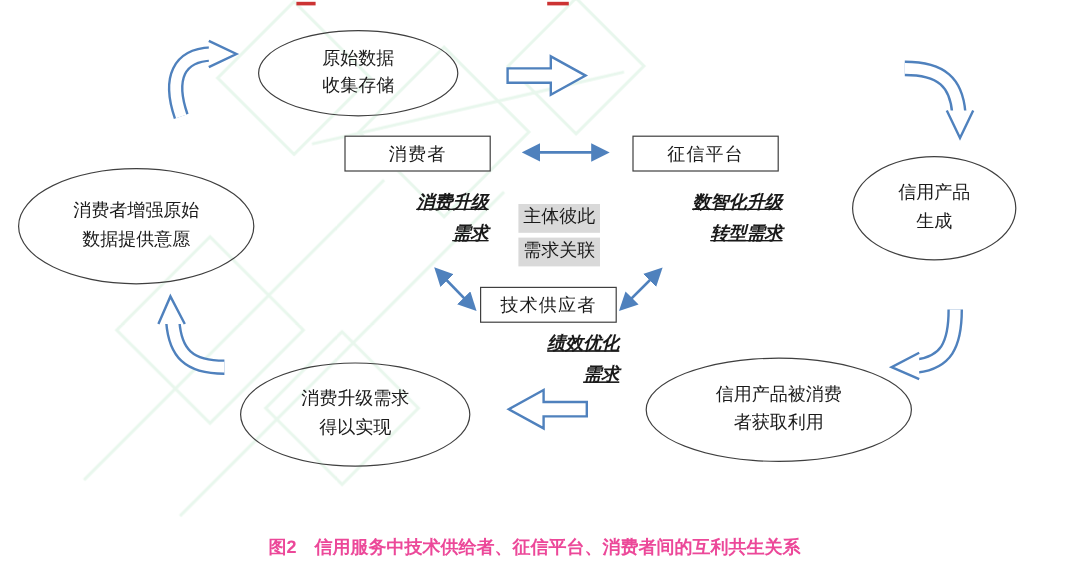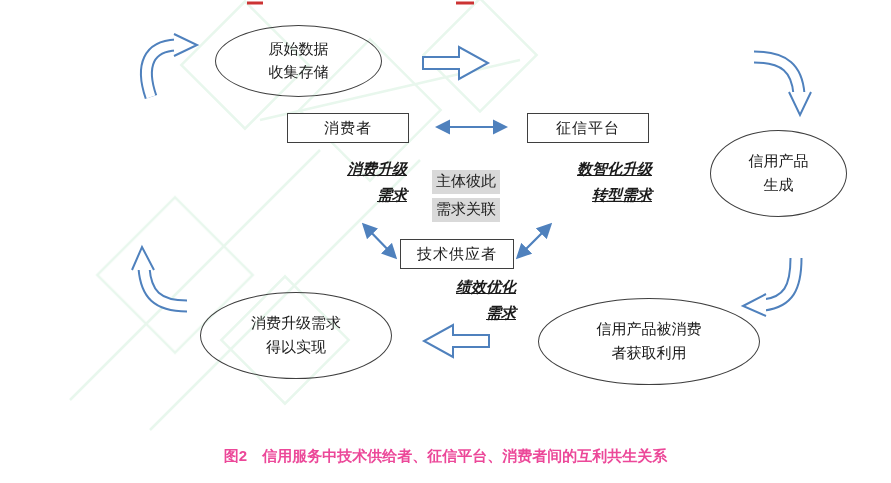--- a/index.html
+++ b/index.html
@@ -130,22 +130,26 @@
     <span>原始数据</span>
     <span>收集存储</span>
   </div>
 
 
   <div class="ellipse" style="left:710px;top:130px;width:135px;height:85px;">
     <span>信用产品</span>
     <span>生成</span>
   </div>
 
+  <div class="ellipse" style="left:15px;top:140px;width:195px;height:95px;">
+    <span>消费者增强原始</span>
+    <span>数据提供意愿</span>
+  </div>
 
-  <div class="ellipse" style="left:200px;top:292px;width:190px;height:85px;text-align:center;">
+  <div class="ellipse" style="left:200px;top:302px;width:190px;height:85px;text-align:center;">
     <span>消费升级需求</span>
     <span>得以实现</span>
   </div>
 
   <div class="ellipse" style="left:538px;top:298px;width:220px;height:85px;text-align:center;">
     <span>信用产品被消费</span>
     <span>者获取利用</span>
   </div>
 
   <div class="box" style="left:527px;top:113px;width:120px;height:28px;">

